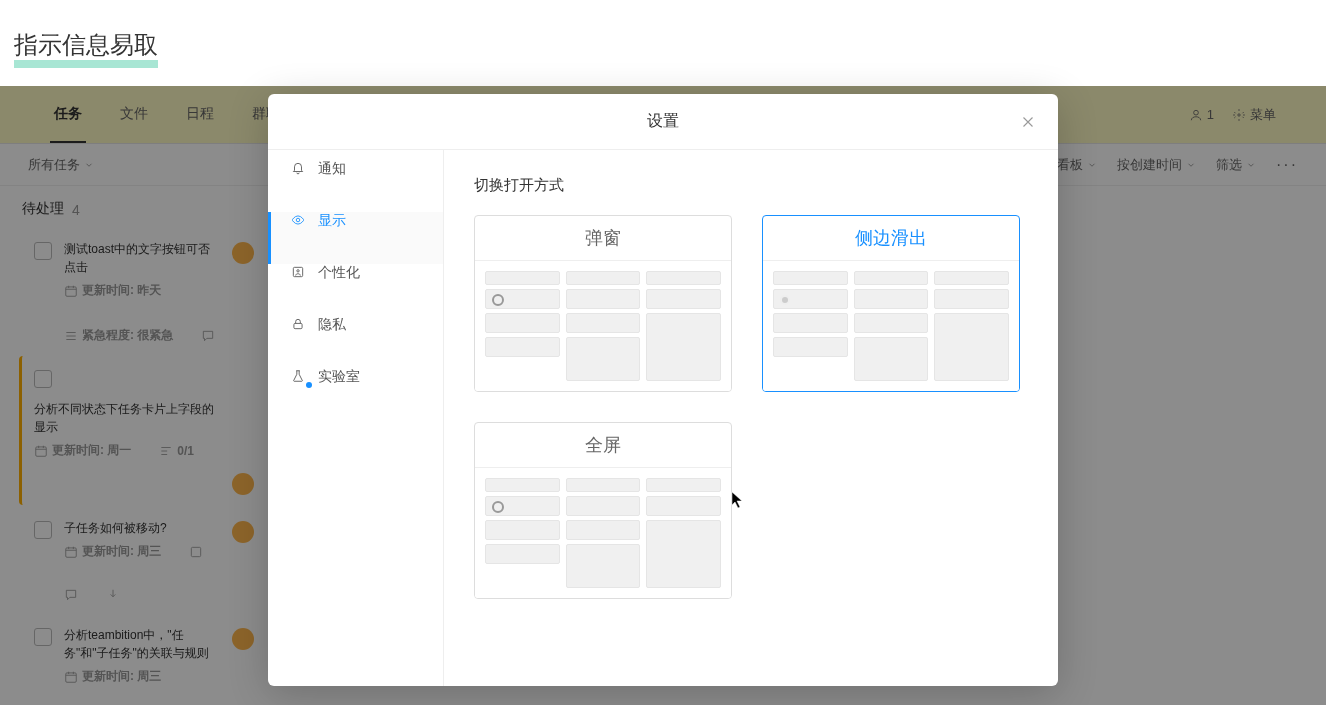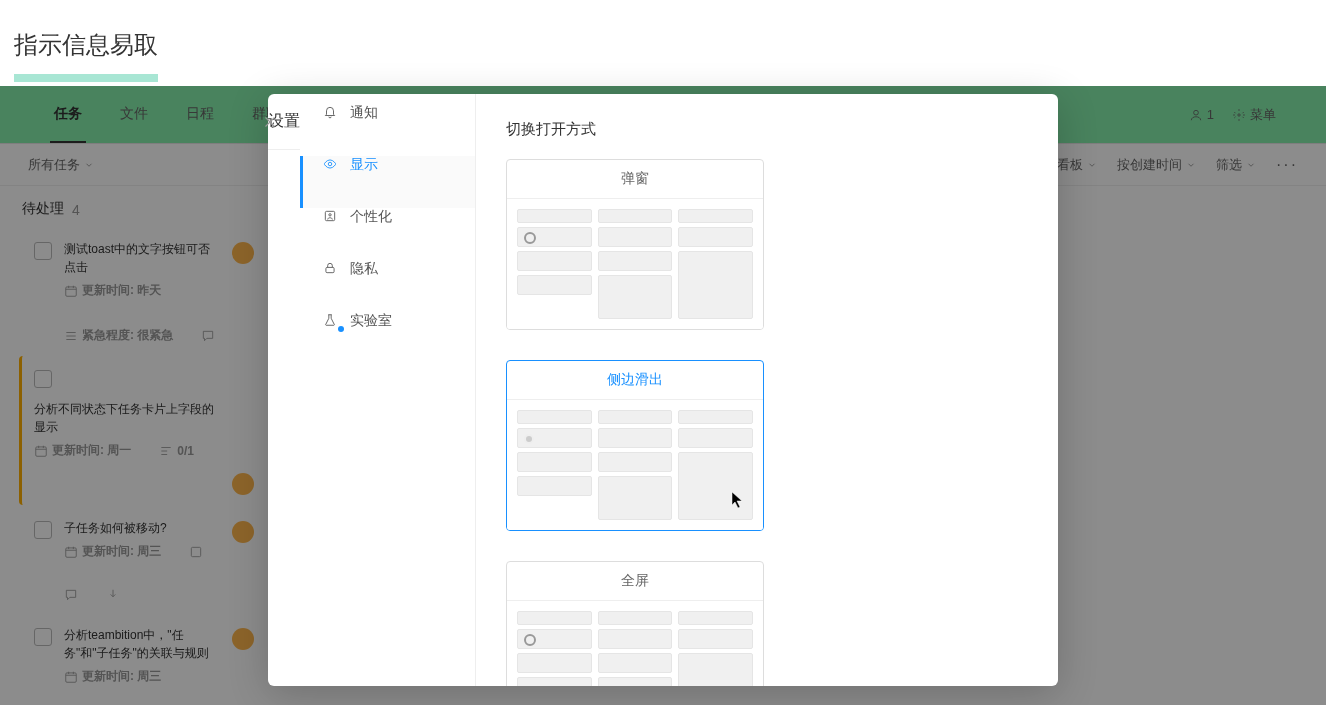--- a/index.html
+++ b/index.html
@@ -1,24 +1,24 @@
 <!DOCTYPE html>
 <html><head>
 <meta charset="utf-8">
 <style>
 * { margin: 0; padding: 0; box-sizing: border-box; }
 body { font-family: -apple-system, BlinkMacSystemFont, "Segoe UI", "PingFang SC", "Microsoft YaHei", sans-serif; background: #fff; width: 1326px; height: 705px; overflow: hidden; position: relative; }
 
 .page-title-area { padding: 28px 0 16px 14px; }
-.page-title { font-size: 24px; font-weight: 500; color: #333; display: inline; border-bottom: 8px solid #a8e6d4; line-height: 1.4; padding-bottom: 16px; }
+.page-title { font-size: 24px; font-weight: 500; color: #333; display: inline; border-bottom: 8px solid #a8e6d4; line-height: 1.4; padding-bottom: 2px; }
 
 .app-shell { position: absolute; top: 86px; left: 0; right: 0; bottom: 0; background: #fff; }
 .overlay { position: absolute; inset: 0; background: rgba(0,0,0,0.45); }
 
-.topbar { height: 58px; display: flex; align-items: center; padding: 0 50px; gap: 30px; border-bottom: 1px solid #e5e5e5; background: #86efac; }
+.topbar { height: 58px; display: flex; align-items: center; padding: 0 50px; gap: 30px; border-bottom: 1px solid #e5e5e5; background: #fef9c3; }
 .topbar .tab { font-size: 14px; color: #666; padding: 18px 4px; cursor: pointer; }
 .topbar .tab.active { color: #333; font-weight: 600; border-bottom: 2px solid #333; }
 .topbar-right { margin-left: auto; display: flex; align-items: center; gap: 18px; font-size: 13px; color: #666; }
 .topbar-right .item { display: flex; align-items: center; gap: 4px; cursor: pointer; }
 
 .filterbar { height: 42px; display: flex; align-items: center; padding: 0 28px; gap: 12px; border-bottom: 1px solid #eee; font-size: 13px; color: #666; background: #fff; }
 .filterbar .fb-item { display: flex; align-items: center; gap: 4px; cursor: pointer; }
 .filterbar-right { margin-left: auto; display: flex; align-items: center; gap: 20px; }
 .fb-more { font-size: 16px; letter-spacing: 2px; }
 
@@ -31,38 +31,38 @@
 .task-card.highlighted { border-left: 3px solid #ffb000; background: #fff; margin-left: 7px; flex-direction: column; }
 .task-checkbox { width: 18px; height: 18px; border: 1.5px solid #bbb; border-radius: 3px; flex-shrink: 0; margin-top: 2px; }
 .task-body { flex: 1; min-width: 0; }
 .task-title { font-size: 12px; color: #333; line-height: 1.5; margin-bottom: 6px; max-width: 180px; }
 .task-meta { display: flex; align-items: center; gap: 28px; font-size: 12px; color: #999; flex-wrap: wrap; font-weight: bold; }
 .task-meta .meta-item { display: flex; align-items: center; gap: 4px; }
 .avatar { width: 22px; height: 22px; border-radius: 50%; background: #ffb74d; flex-shrink: 0; margin-left: auto; margin-top: 2px; }
 .add-row { text-align: center; padding: 12px; color: #999; font-size: 18px; cursor: pointer; }
 
 
-.modal { position: absolute; top: 8px; left: 50%; transform: translateX(-50%); width: 790px; background: #fff; border-radius: 6px; box-shadow: 0 8px 40px rgba(0,0,0,0.2); z-index: 10; display: flex; flex-direction: row; height: 592px; }
+.modal { position: absolute; top: 8px; left: 50%; transform: translateX(-50%); width: 790px; background: #fff; border-radius: 6px; box-shadow: 0 8px 40px rgba(0,0,0,0.2); z-index: 10; display: flex; flex-direction: column; height: 592px; }
 .modal-header { height: 56px; display: flex; align-items: center; justify-content: center; border-bottom: 1px solid #eee; position: relative; }
 .modal-header-title { font-size: 16px; color: #333; }
 .modal-close { position: absolute; right: 18px; top: 16px; font-size: 18px; color: #999; cursor: pointer; width: 24px; height: 24px; display: flex; align-items: center; justify-content: center; }
 .modal-body { display: flex; flex: 1; overflow: hidden; }
 
 .modal-sidebar { width: 176px; border-right: 1px solid #eee; padding: 10px 0; }
 .ms-item { height: 52px; display: flex; align-items: flex-start; gap: 12px; padding: 0 22px; font-size: 14px; color: #555; cursor: pointer; position: relative; }
 .ms-item.active { color: #1890ff; border-left: 3px solid #1890ff; padding-left: 19px; background: #fafafa; }
 .ms-item .dot { width: 6px; height: 6px; border-radius: 50%; background: #1890ff; position: absolute; top: 14px; left: 38px; }
 .ms-icon { width: 16px; height: 16px; display: flex; align-items: center; justify-content: center; }
 
 .modal-content { flex: 1; padding: 26px 30px; overflow: auto; }
 .mc-title { font-size: 15px; color: #333; margin-bottom: 20px; }
 .mode-grid { display: flex; flex-wrap: wrap; gap: 30px; }
 .mode-card { width: 258px; border: 1px solid #ddd; border-radius: 4px; overflow: hidden; cursor: pointer; background: #fff; }
 .mode-card.selected { border: 1.5px solid #1890ff; }
-.mode-card-title { text-align: center; padding: 10px 0; font-size: 14px; color: #666; border-bottom: 1px solid #eee; }
+.mode-card-title { text-align: center; padding: 10px 0; font-size: 18px; color: #666; border-bottom: 1px solid #eee; }
 .mode-card.selected .mode-card-title { color: #1890ff; }
 .mode-card-preview { height: 130px; padding: 10px; background: #fff; display: flex; gap: 6px; }
 .pv-col { flex: 1; display: flex; flex-direction: column; gap: 4px; }
 .pv-block { background: #f0f0f0; border: 1px solid #e5e5e5; border-radius: 2px; }
 .pv-h { height: 14px; }
 .pv-s { height: 20px; position: relative; }
 .pv-t { flex: 1; }
 .pv-ring { width: 12px; height: 12px; border: 2px solid #999; border-radius: 50%; position: absolute; left: 6px; top: 4px; }
 .pv-dot { width: 10px; height: 10px; background: #ccc; border: 2px solid #eee; border-radius: 50%; position: absolute; left: 6px; top: 5px; }
 

